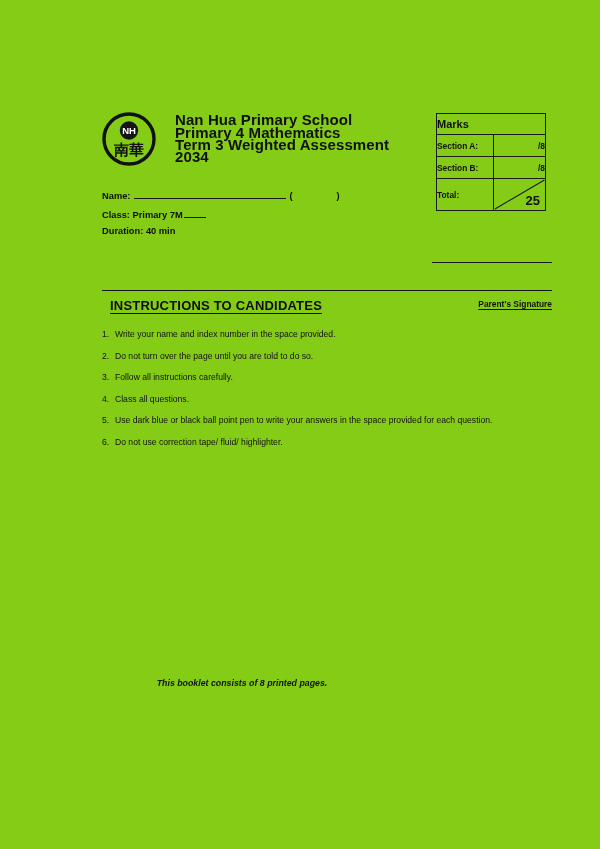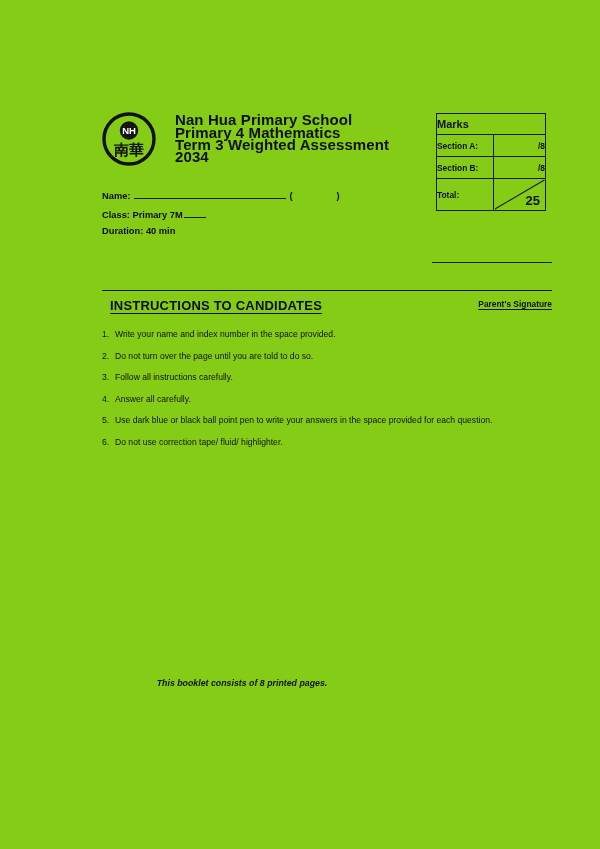--- a/index.html
+++ b/index.html
@@ -304,21 +304,21 @@
     <div class="instr-item">
       <span class="instr-num">2.</span>
       <span class="instr-text">Do not turn over the page until you are told to do so.</span>
     </div>
     <div class="instr-item">
       <span class="instr-num">3.</span>
       <span class="instr-text">Follow all instructions carefully.</span>
     </div>
     <div class="instr-item">
       <span class="instr-num">4.</span>
-      <span class="instr-text">Answer all carefully.</span>
+      <span class="instr-text">Class all questions.</span>
     </div>
     <div class="instr-item">
       <span class="instr-num">5.</span>
       <span class="instr-text">Use dark blue or black ball point pen to write your answers in the space provided for each question.</span>
     </div>
     <div class="instr-item">
       <span class="instr-num">6.</span>
       <span class="instr-text">Do not use correction tape/ fluid/ highlighter.</span>
     </div>
   </div>

